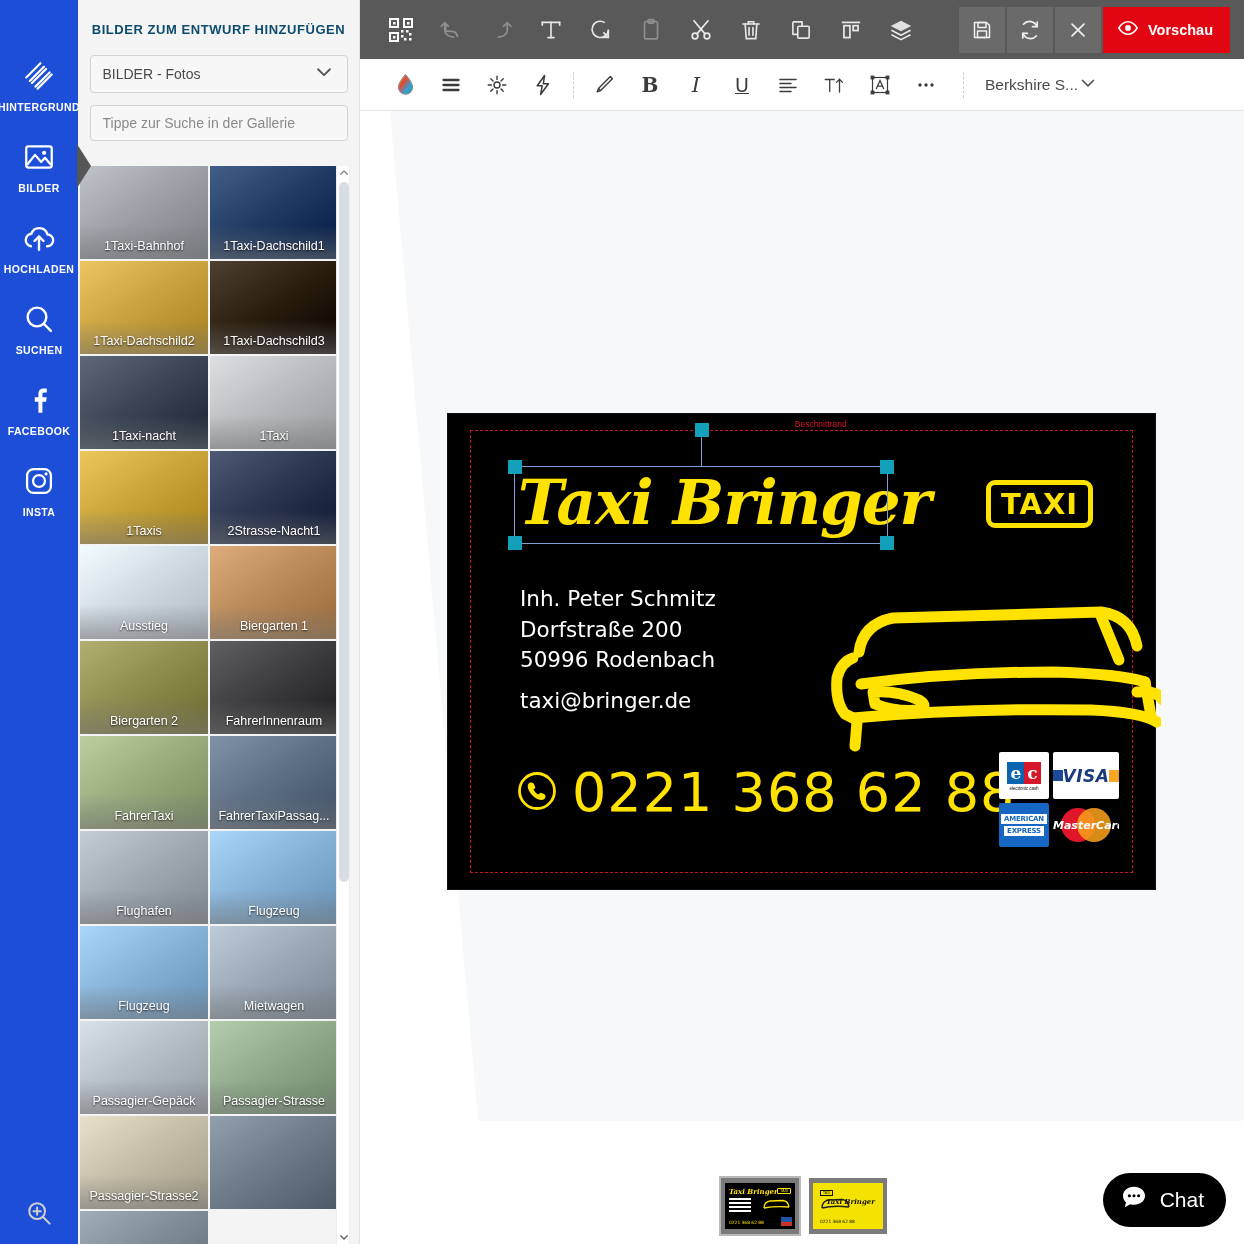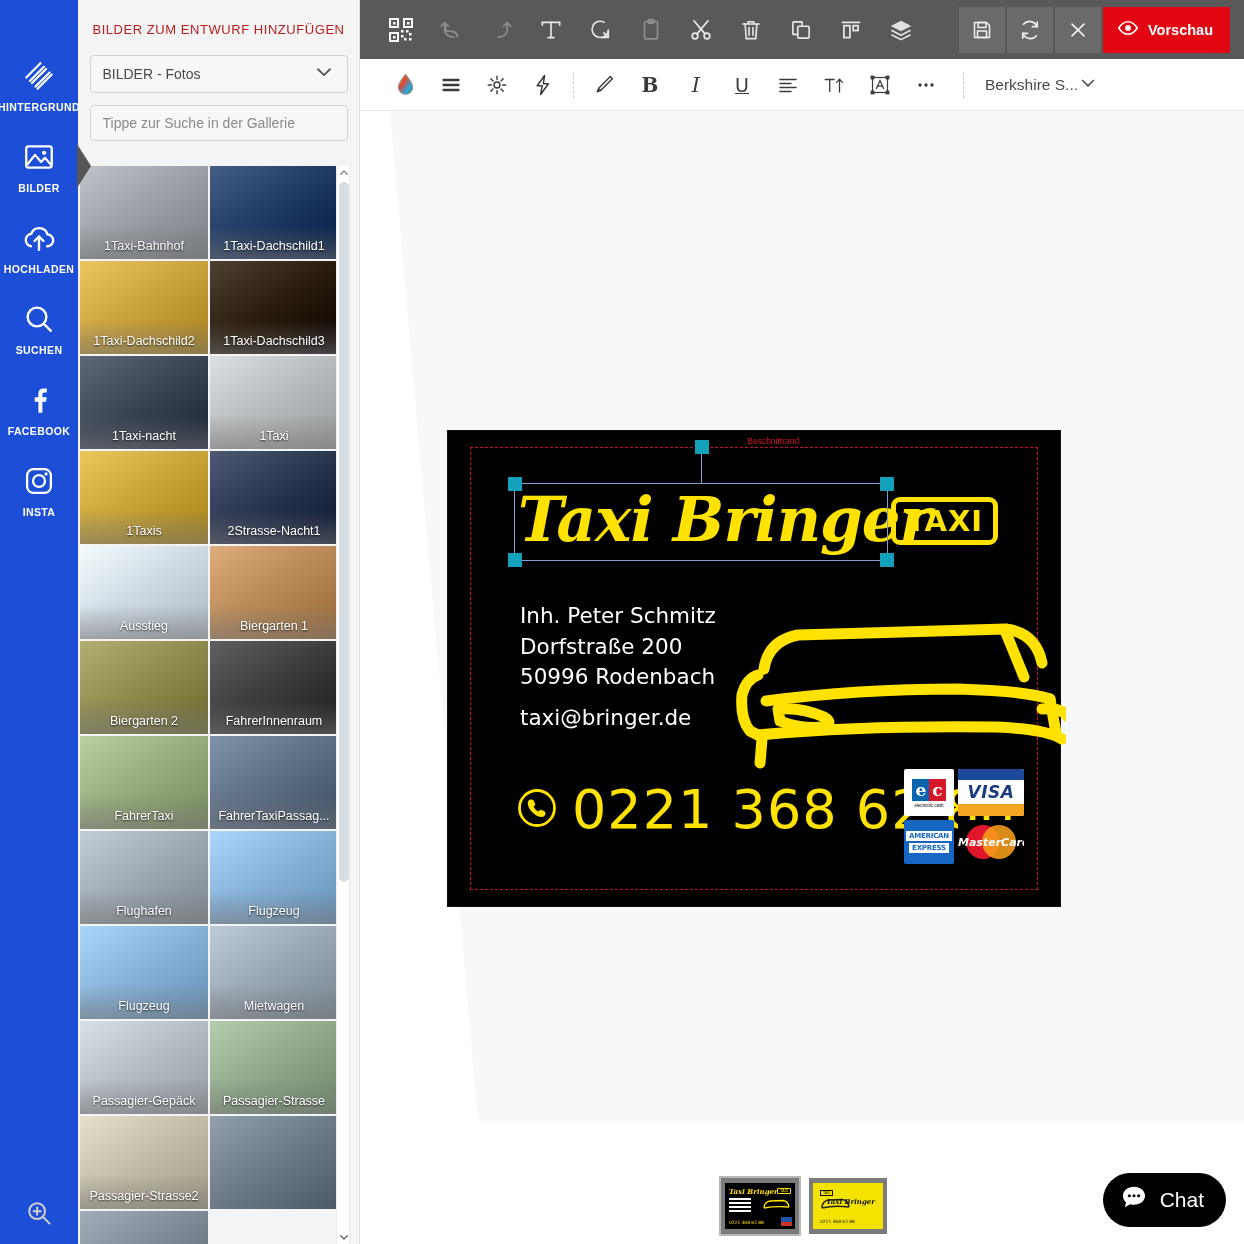--- a/index.html
+++ b/index.html
@@ -76,23 +76,23 @@
     width: 282px; height: 1244px;
     background: #f4f4f4;
     border-right: 1px solid #e0e0e0;
     z-index: 20;
     overflow: hidden;
   }
   .panel-title {
     margin: 22px 0 0 0;
     text-align: center;
     font-size: 13px;
-    font-weight: 400;
+    font-weight: 700;
     letter-spacing: 0.55px;
-    color: #b91c1c;
+    color: #0c4a6e;
   }
   .panel-select {
     position: relative;
     margin: 18px auto 0 auto;
     width: 258px; height: 38px;
     background: #f7f7f7;
     border: 1px solid #d3d3d3;
     border-radius: 4px;
     display: flex; align-items: center;
     cursor: pointer;
@@ -280,22 +280,22 @@
     position: absolute;
     left: 0; top: 0;
     width: 884px; height: 1010px;
     background: #f6f8f9;
     clip-path: polygon(30px 0, 884px 0, 884px 1010px, 118px 1010px);
   }
 
   
   .card {
     position: absolute;
-    left: 88px; top: 320px;
-    width: 612px; height: 475px;
+    left: 88px; top: 303px;
+    width: 707px; height: 475px;
     background: #000000;
     box-shadow: 0 0 0 1px #111;
   }
   .bleed {
     position: absolute;
     left: 22px; top: 16px; right: 22px; bottom: 16px;
     border: 1.5px dashed #c9112a;
   }
   .bleed-label {
     position: absolute;
@@ -382,21 +382,21 @@
     background: #fff;
     border-radius: 2px;
     overflow: hidden;
     display: flex; align-items: center; justify-content: center;
   }
   .pay-ec { height: 47px; flex-direction: column; padding: 3px 0 2px; }
   .pay-ec .ec-glyph { display: flex; }
   .pay-ec .ec-l { background: #0b64b0; color: #fff; font-weight: 700; font-size: 17px; padding: 1px 3px; font-family: "DejaVu Serif", serif;}
   .pay-ec .ec-r { background: #d6172a; color: #fff; font-weight: 700; font-size: 17px; padding: 1px 3px; font-family: "DejaVu Serif", serif;}
   .pay-ec .ec-cap { font-size: 4.6px; color: #111; margin-top: 2px; letter-spacing: -0.1px; }
-  .pay-visa { height: 47px; flex-direction: column; padding: 0; }
+  .pay-visa { height: 47px; flex-direction: row; padding: 0; }
   .pay-visa .vb-top { width: 100%; height: 11px; background: #1a4a99; }
   .pay-visa .vb-mid { width: 100%; height: 24px; background: #fff; display:flex; align-items:center; justify-content:center; }
   .pay-visa .vb-mid b {
     color: #1a3b7d; font-style: italic; font-weight: 700;
     font-size: 17px; letter-spacing: 0.5px;
     font-family: "DejaVu Sans", sans-serif;
   }
   .pay-visa .vb-bot { width: 100%; height: 12px; background: #f5a623; }
   .pay-amex { height: 44px; background: #1667c4; flex-direction: column; }
   .pay-amex .ax1, .pay-amex .ax2 {

